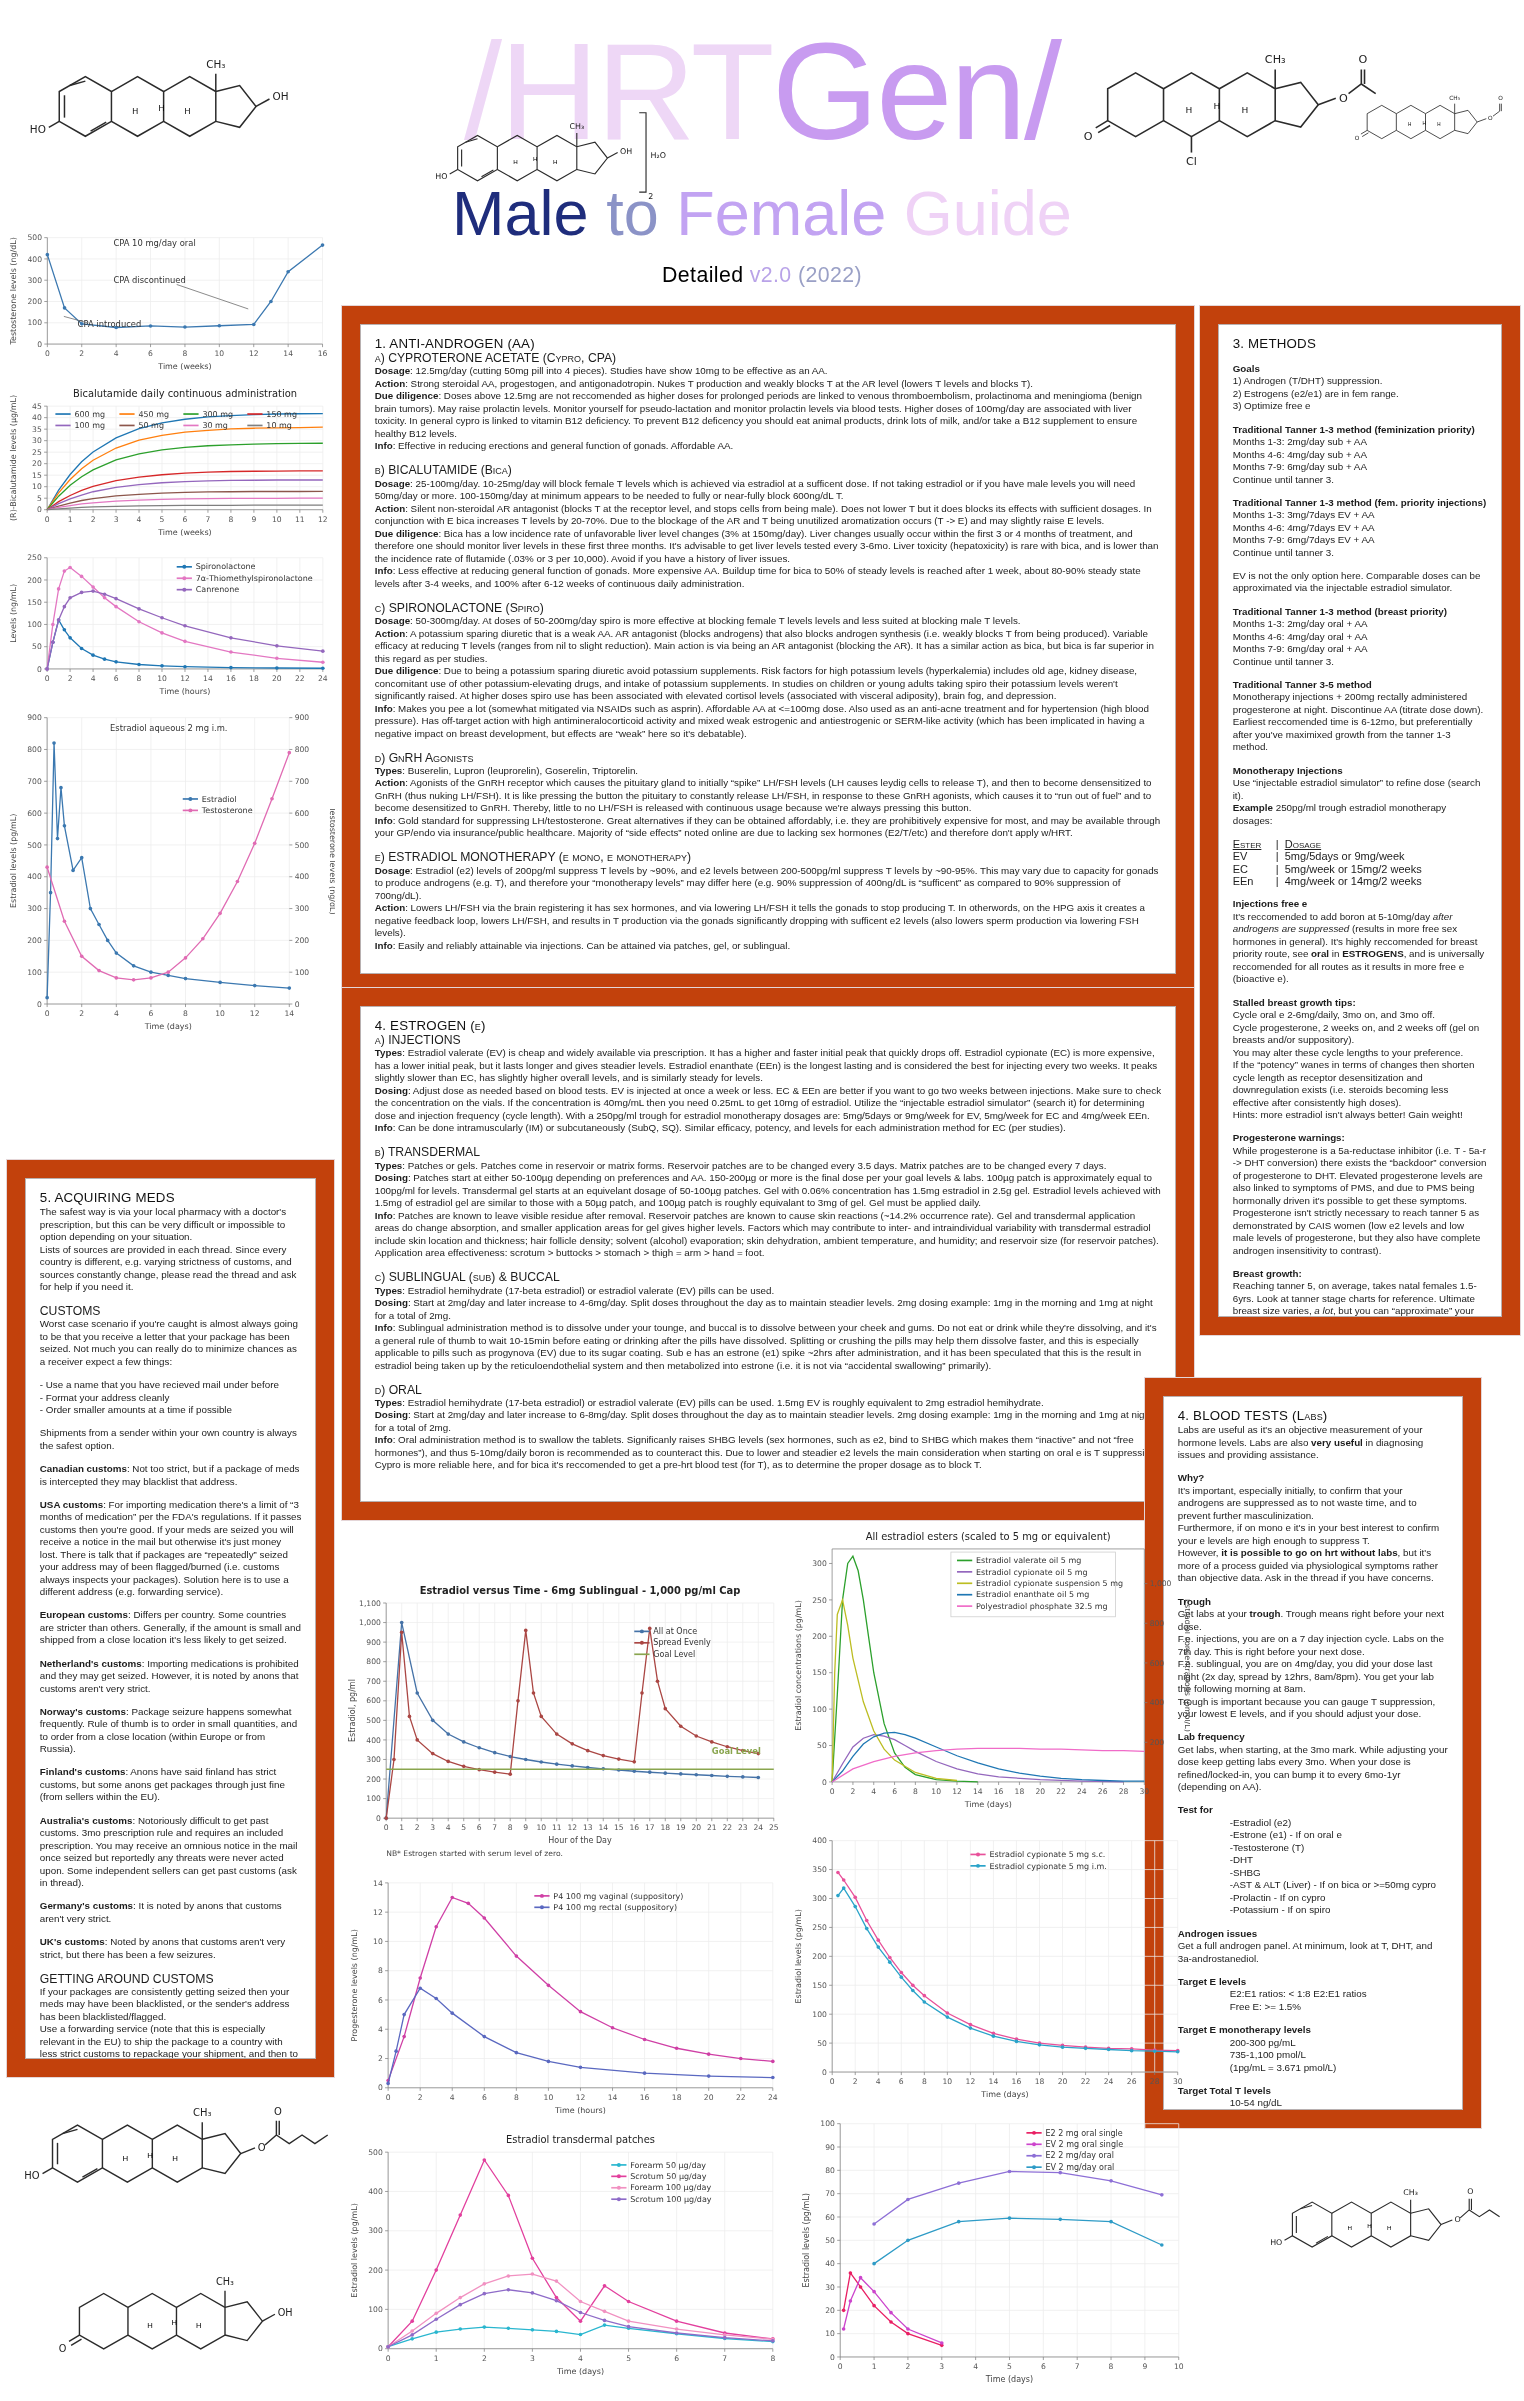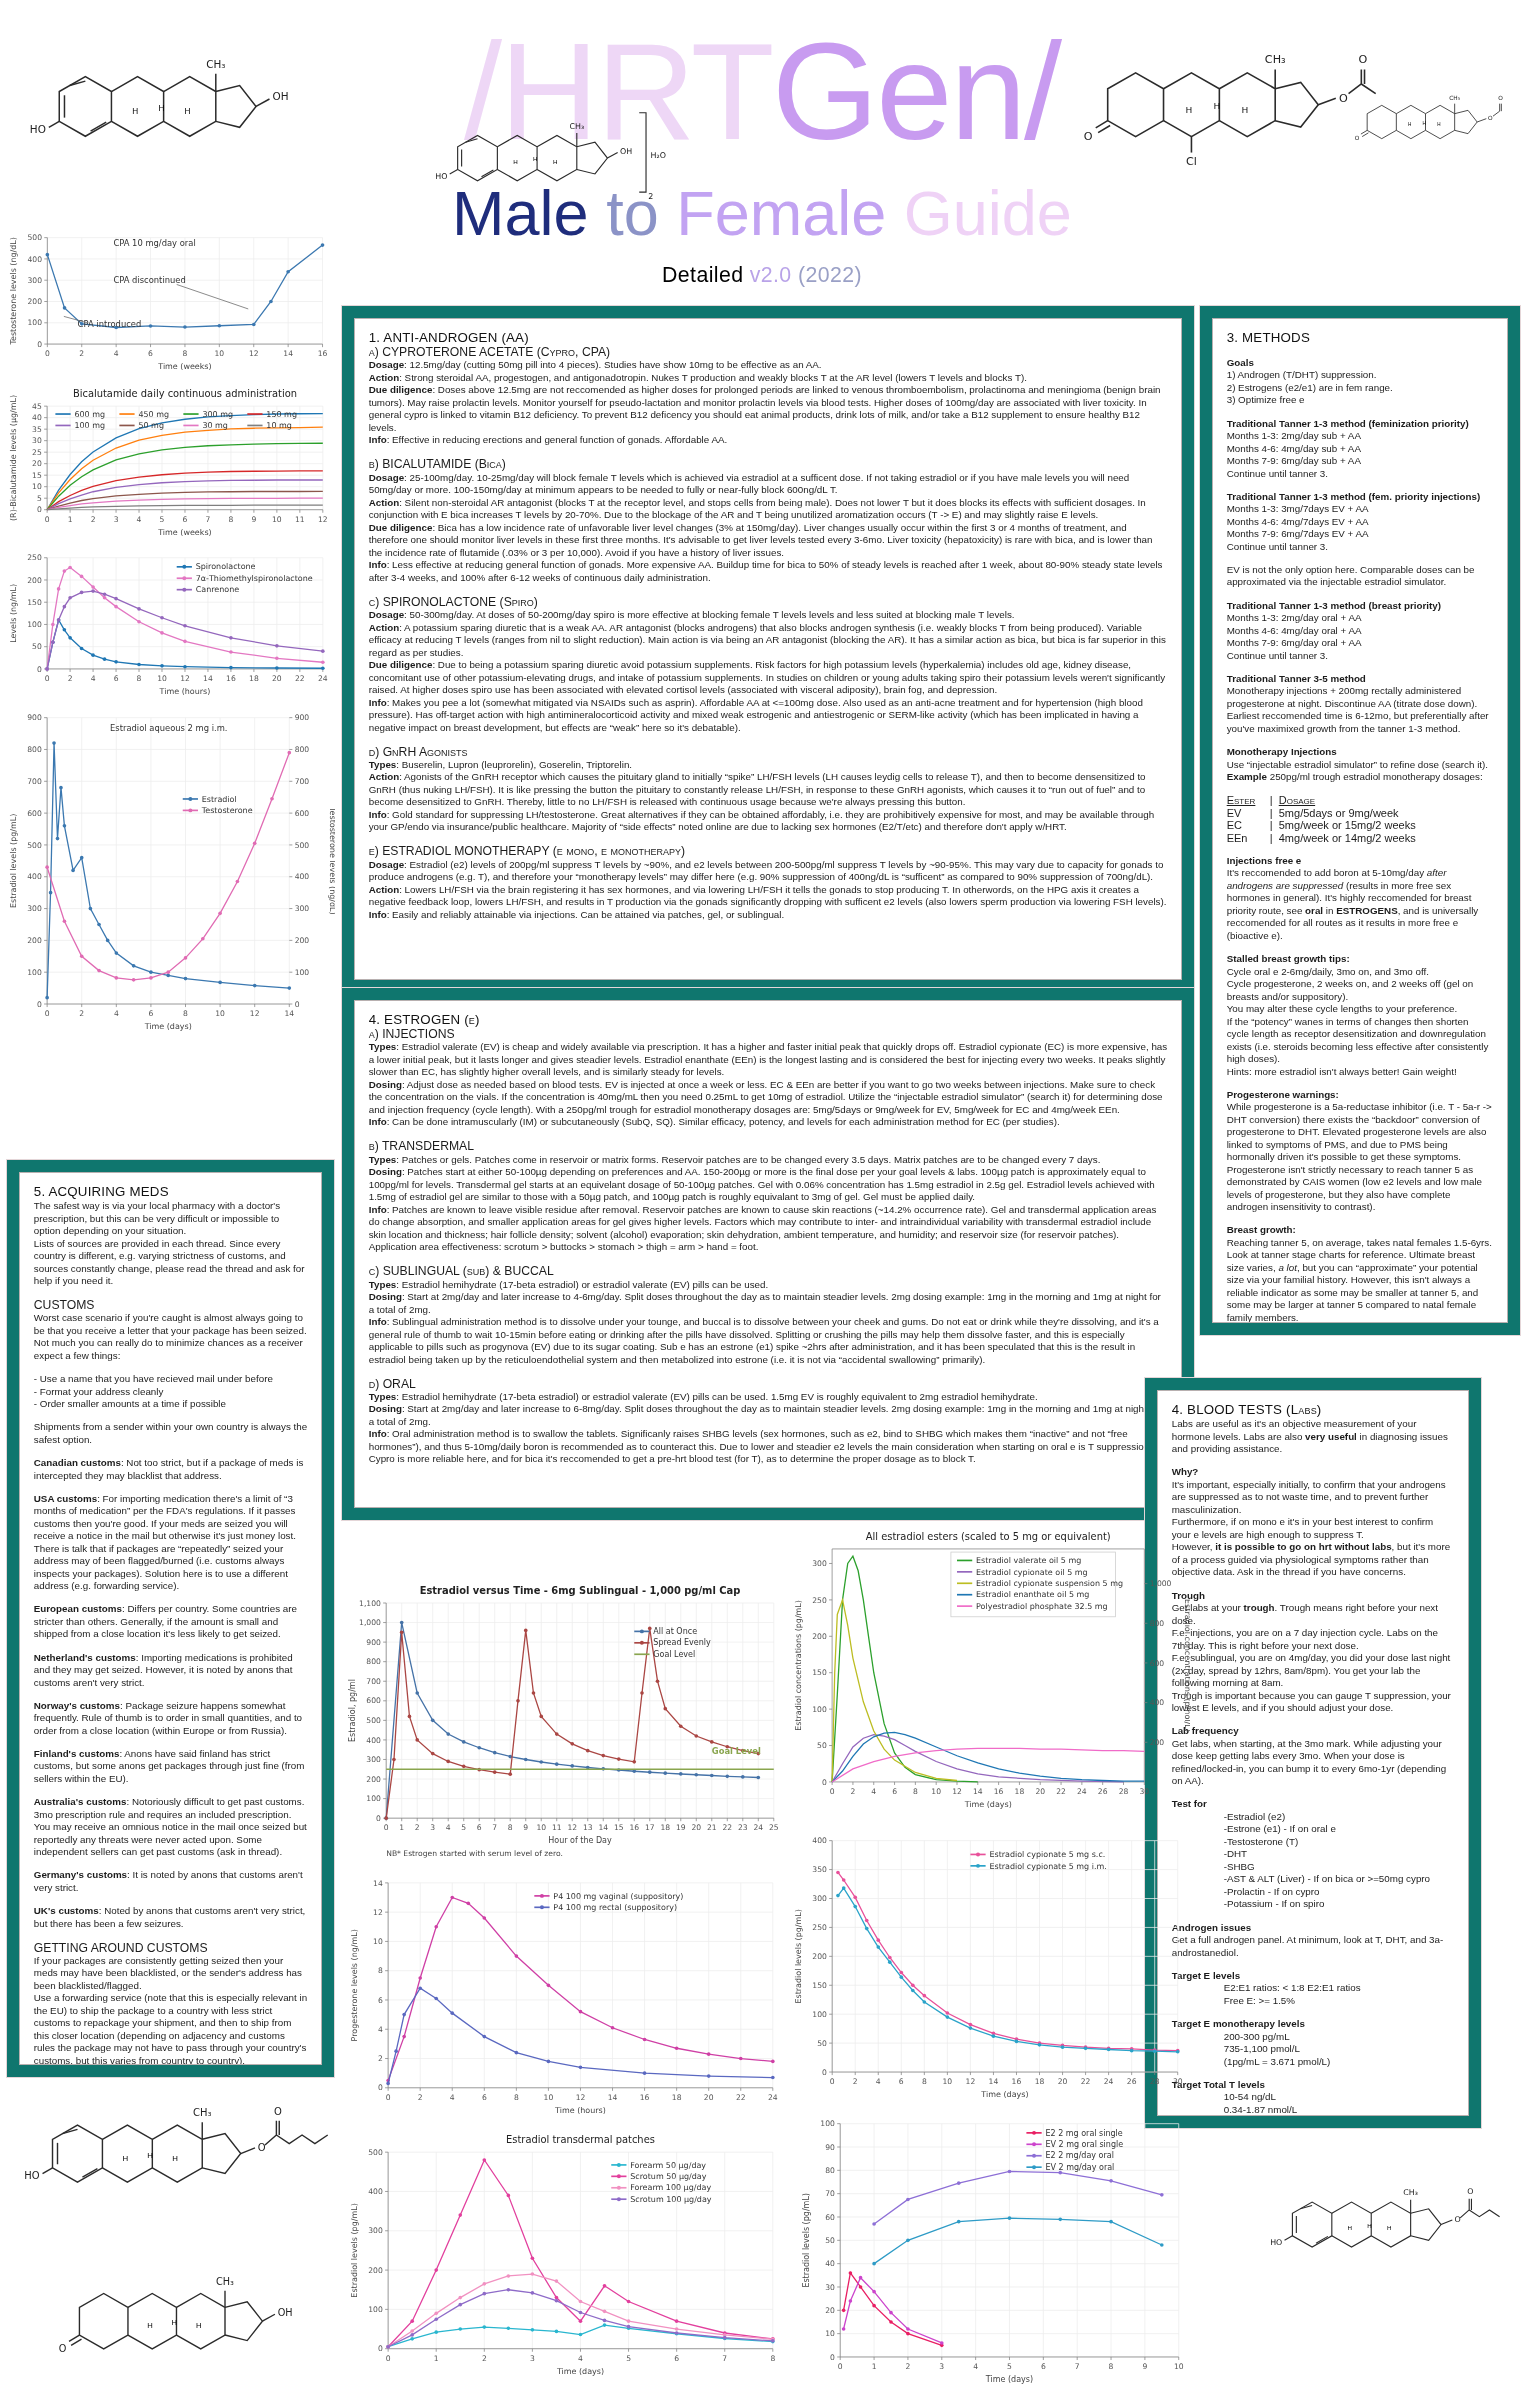--- a/index.html
+++ b/index.html
@@ -1,17 +1,17 @@
 <!DOCTYPE html>
 <html style="font-size:12.2px"><head>
 <meta charset="utf-8">
 <style>
   body{margin:0;background:#fff}
   #page{position:relative;width:1525px;height:2401px;font-family:"Liberation Sans",sans-serif;background:#fff;overflow:hidden}
-  .panel{position:absolute;background:#0f766e;border:0.8px solid #e4d6d8;box-sizing:border-box;padding:12px}
+  .panel{position:absolute;background:#c2410c;border:0.8px solid #e4d6d8;box-sizing:border-box;padding:18px}
   .card{background:#fff;border:0.8px solid #b8b0b0;box-sizing:border-box;height:100%;padding:10.7px 13.7px;overflow:hidden}
   .panel-title{font-size:13.3px;color:#111;font-variant:small-caps;letter-spacing:0.2px;margin-bottom:1.5px}
   .panel-body{font-size:9.8px;line-height:12.5px;color:#1c1c1c}
   .panel-body p{margin:0}
   .bh{font-size:12.2px;font-variant:small-caps;margin:0.8px 0}
   .b2{font-weight:bold}
   .li{padding-left:52px}
   .sp{height:10.7px}
   .etbl{border-collapse:collapse}
   .etbl td{padding:0 6.1px 0 0;line-height:12.5px;font-size:11px}

